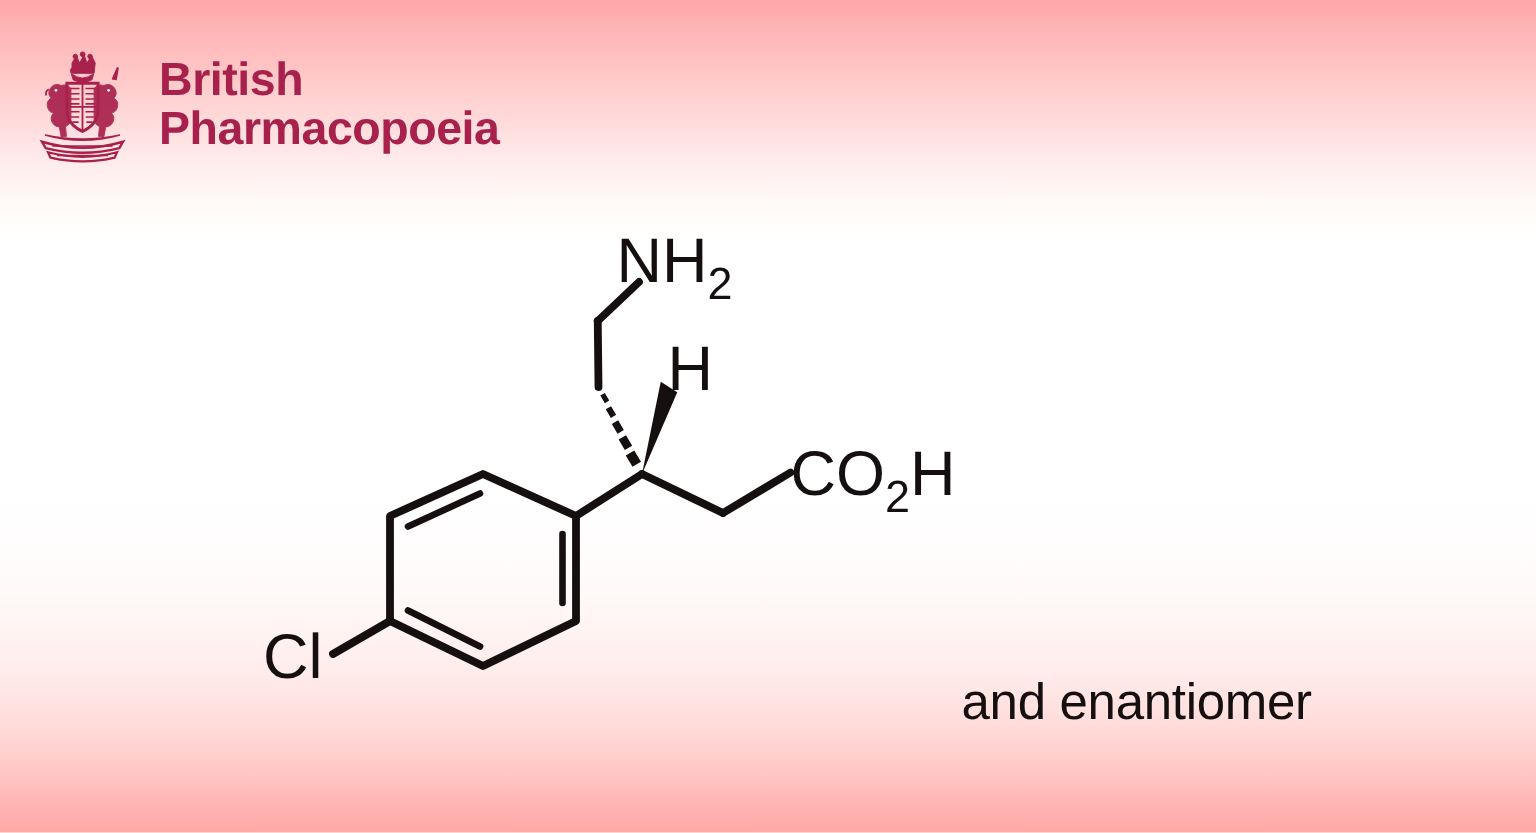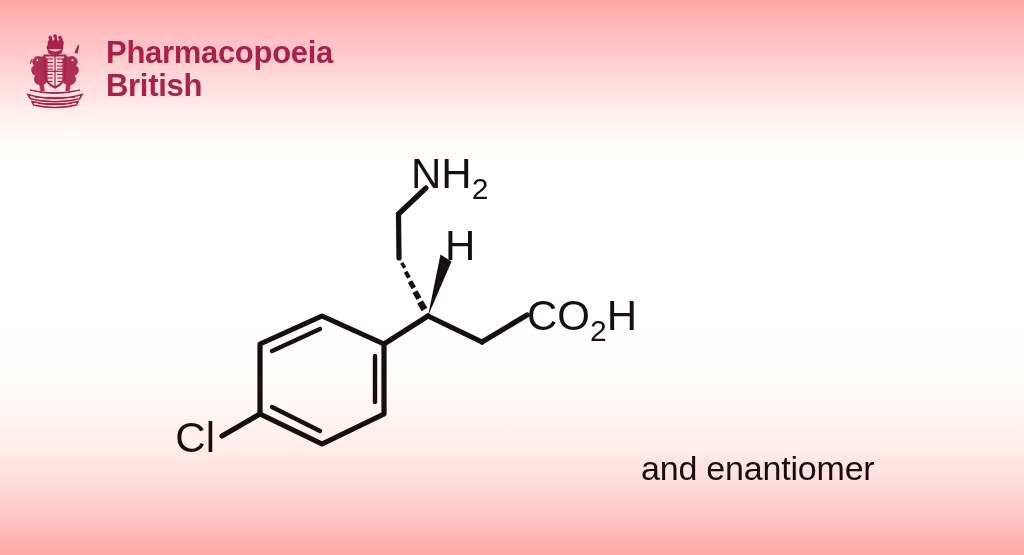--- a/index.html
+++ b/index.html
@@ -151,22 +151,22 @@
         <path d="M10 61.5 q27 8 54 0 l-2.4 4.2 q-24.6 6.2 -49.2 0 z" fill="none" stroke-width="1.6"></path>
         <path d="M14 68.5 q23 6 46 0 l-1.6 3.6 q-21 5 -42.8 0 z" fill="none" stroke-width="1.5"></path>
         <g stroke-width="1">
           <line x1="17" y1="64.4" x2="57" y2="64.4"></line>
           <line x1="20" y1="70.7" x2="54" y2="70.7"></line>
         </g>
       </g>
     </svg>
 
     <div id="logo-text">
+      <span class="line">British</span>
       <span class="line">Pharmacopoeia</span>
-      <span class="line">British</span>
     </div>
   </div>
 
   <div id="structure-wrap">
     <svg id="structure-svg" viewBox="0 0 1024 360">
 
       <g stroke="#15100f" stroke-width="5.2" fill="none" stroke-linecap="round">
         <polygon points="322,166 384,194 384,264 322,294 260,264 260,194" stroke-linejoin="round"></polygon>
       </g>
 

